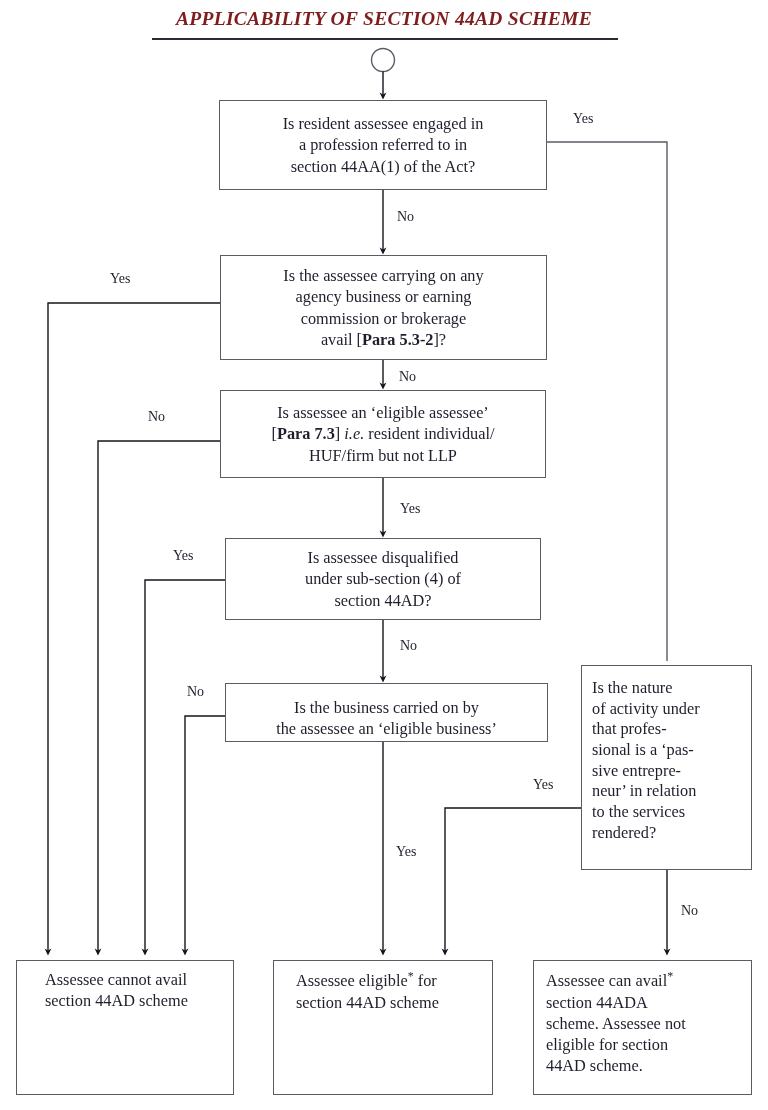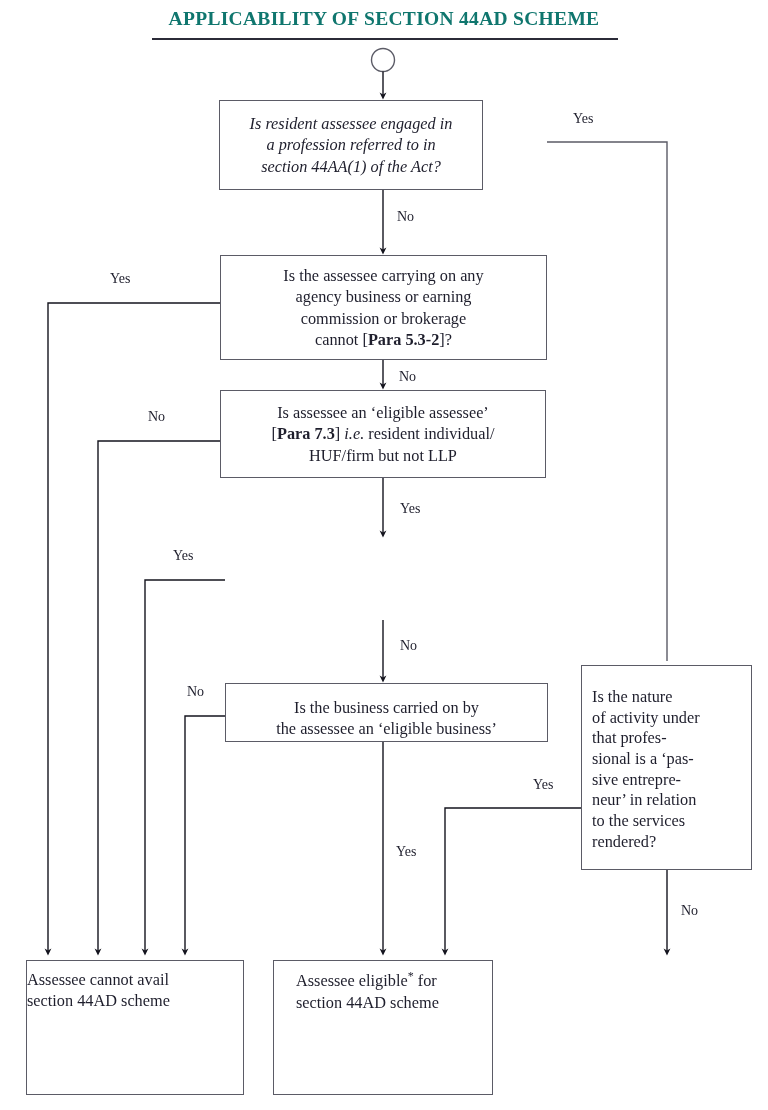--- a/index.html
+++ b/index.html
@@ -15,21 +15,22 @@
   svg#wires{position:absolute;left:0;top:0;width:768px;height:1110px;}
 
   .title{
     position:absolute;
     left:0;top:8px;width:768px;
     text-align:center;
     font-family:"Liberation Serif", serif;
     font-weight:bold;
     font-size:19.5px;
     letter-spacing:0.3px;
-    color:#0f766e;
+    color:#7f1d1d;
+    font-style:italic;
   }
   .title-underline{
     position:absolute;
     left:152px;top:38px;width:466px;height:2px;
     background:#2b2b38;
   }
 
   .box{
     position:absolute;
     box-sizing:border-box;
@@ -99,80 +100,96 @@
 
       <path d="M383,742 L383,952" stroke="#14141e" marker-end="url(#arrow)"></path>
 
       <path d="M581,808 L445,808 L445,952" stroke="#14141e" marker-end="url(#arrow)"></path>
 
       <path d="M667,870 L667,952" stroke="#14141e" marker-end="url(#arrow)"></path>
 
     </g>
   </svg>
 
-  <div class="box" style="left:219px;top:100px;width:264px;height:90px;font-style:italic;">
+  <div class="box" style="left:219px;top:100px;width:328px;height:90px;">
     <div>
       <span>Is resident assessee engaged in</span><br>
       <span>a profession referred to in</span><br>
       <span>section 44AA(1) of the Act?</span>
     </div>
   </div>
 
   <div class="box" style="left:220px;top:255px;width:327px;height:105px;align-items:center;">
     <div>
       <span>Is the assessee carrying on any</span><br>
       <span>agency business or earning</span><br>
       <span>commission or brokerage</span><br>
-      <span>cannot [</span><b>Para 5.3-2</b><span>]?</span>
+      <span>avail [</span><b>Para 5.3-2</b><span>]?</span>
     </div>
   </div>
 
   <div class="box" style="left:220px;top:390px;width:326px;height:88px;">
     <div>
       <span>Is assessee an ‘eligible assessee’</span><br>
       <span>[</span><b>Para 7.3</b><span>] </span><i>i.e.</i><span> resident individual/</span><br>
       <span>HUF/firm but not LLP</span>
     </div>
   </div>
 
+  <div class="box" style="left:225px;top:538px;width:316px;height:82px;">
+    <div>
+      <span>Is assessee disqualified</span><br>
+      <span>under sub-section (4) of</span><br>
+      <span>section 44AD?</span>
+    </div>
+  </div>
 
   <div class="box" style="left:225px;top:683px;width:323px;height:59px;align-items:flex-end;">
     <div>
       <span>Is the business carried on by</span><br>
       <span>the assessee an ‘eligible business’</span>
     </div>
   </div>
 
-  <div class="box left-align top-align" style="left:581px;top:665px;width:171px;height:205px;padding:21px 0 0 10px;line-height:1.27;">
+  <div class="box left-align top-align" style="left:581px;top:665px;width:171px;height:205px;padding:12px 0 0 10px;line-height:1.27;">
     <div>
       <span>Is  the  nature</span><br>
       <span>of activity under</span><br>
       <span>that    profes-</span><br>
       <span>sional is a ‘pas-</span><br>
       <span>sive  entrepre-</span><br>
       <span>neur’ in relation</span><br>
       <span>to  the  services</span><br>
       <span>rendered?</span>
     </div>
   </div>
 
-  <div class="box left-align top-align" style="left:16px;top:960px;width:218px;height:135px;padding:8px 0 0 0;margin-left:10px;">
+  <div class="box left-align top-align" style="left:16px;top:960px;width:218px;height:135px;padding:8px 0 0 28px;">
     <div>
       <span>Assessee cannot avail</span><br>
       <span>section 44AD scheme</span>
     </div>
   </div>
 
   <div class="box left-align top-align" style="left:273px;top:960px;width:220px;height:135px;padding:8px 0 0 22px;">
     <div>
       <span>Assessee eligible</span><span class="sup">*</span><span> for</span><br>
       <span>section 44AD scheme</span>
     </div>
   </div>
 
+  <div class="box left-align top-align" style="left:533px;top:960px;width:219px;height:135px;padding:8px 0 0 12px;">
+    <div>
+      <span>Assessee  can  avail</span><span class="sup">*</span><br>
+      <span>section 44ADA</span><br>
+      <span>scheme. Assessee not</span><br>
+      <span>eligible  for  section</span><br>
+      <span>44AD scheme.</span>
+    </div>
+  </div>
 
   <div class="edge-label" style="left:573px;top:111px;">Yes</div>
   <div class="edge-label" style="left:397px;top:209px;">No</div>
 
   <div class="edge-label" style="left:110px;top:271px;">Yes</div>
   <div class="edge-label" style="left:399px;top:369px;">No</div>
 
   <div class="edge-label" style="left:148px;top:409px;">No</div>
   <div class="edge-label" style="left:400px;top:501px;">Yes</div>
 

